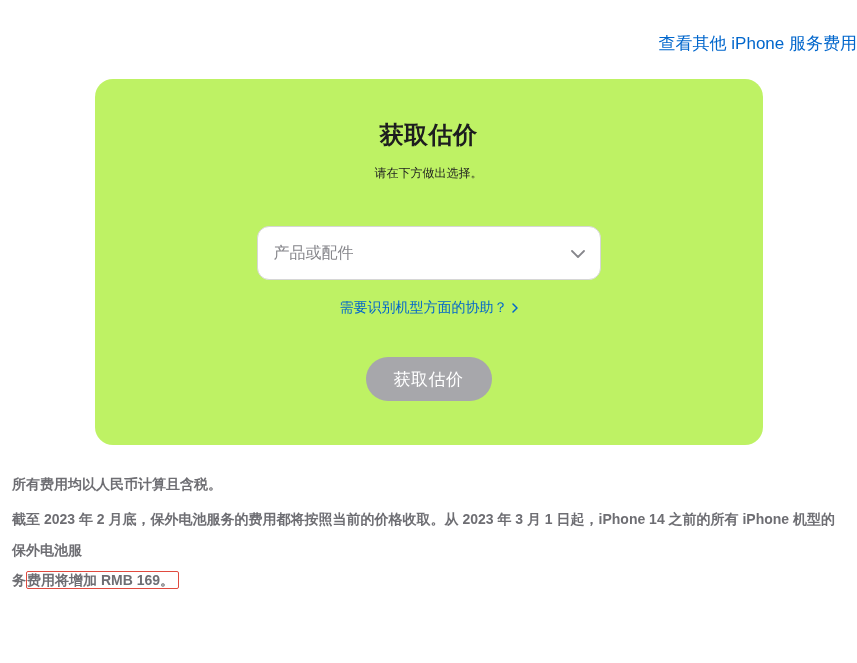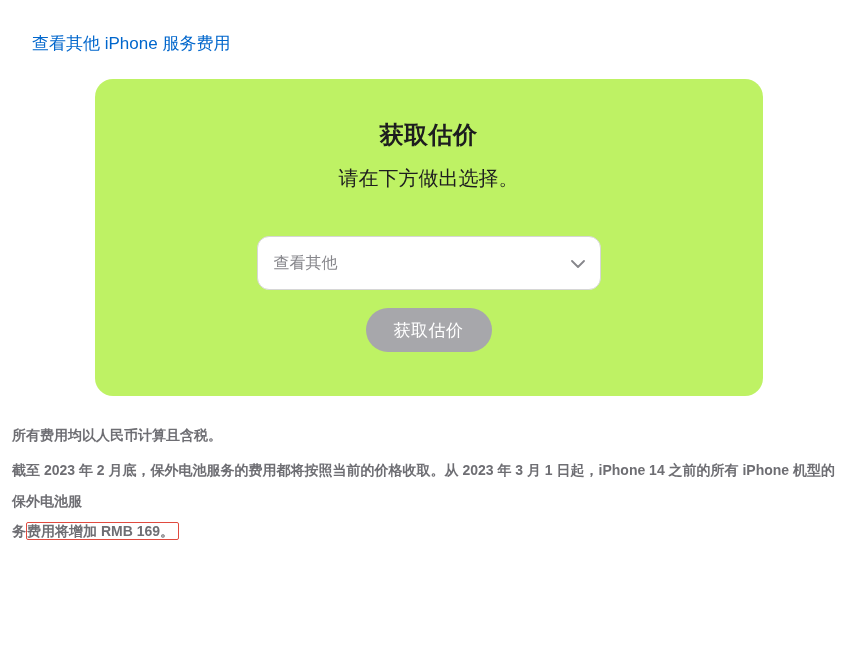--- a/index.html
+++ b/index.html
@@ -8,23 +8,22 @@
       box-sizing: border-box;
     }
     body {
       font-family: -apple-system, BlinkMacSystemFont, "SF Pro Text", "Helvetica Neue", Arial, sans-serif;
       background: #ffffff;
       width: 857px;
       height: 663px;
       overflow: hidden;
     }
     .top-link {
-      text-align: left;
+      text-align: right;
       padding: 32px 0 24px 0;
-      margin-left: 32px;
     }
     .top-link a {
       color: #0066cc;
       text-decoration: none;
       font-size: 17px;
     }
     .card {
       background: #bef264;
       border-radius: 18px;
       width: 668px;
@@ -33,21 +32,21 @@
       text-align: center;
     }
     .card-title {
       font-size: 24px;
       font-weight: 600;
       color: #1d1d1f;
       margin-bottom: 14px;
       letter-spacing: 0.5px;
     }
     .card-subtitle {
-      font-size: 20px;
+      font-size: 12px;
       color: #1d1d1f;
       margin-bottom: 44px;
     }
     .select-wrapper {
       position: relative;
       width: 344px;
       margin: 0 auto 18px auto;
     }
     .select-box {
       width: 100%;
@@ -119,30 +118,38 @@
 <div class="top-link">
   <a href="#">查看其他 iPhone 服务费用</a>
 </div>
 
 <div class="card">
   <h2 class="card-title">获取估价</h2>
   <p class="card-subtitle">请在下方做出选择。</p>
 
   <div class="select-wrapper">
     <div class="select-box">
-      <span>查看其他</span>
+      <span>产品或配件</span>
     </div>
     <span class="chevron">
       <svg width="14" height="8" viewBox="0 0 14 8" fill="none">
           <path d="M1 1l6 6 6-6" stroke="#86868b" stroke-width="1.8" stroke-linecap="round" stroke-linejoin="round"></path>
         </svg>
     </span>
   </div>
 
 
+  <div class="help-link">
+    <a href="#">
+      <span>需要识别机型方面的协助？</span>
+      <svg width="6" height="10" viewBox="0 0 6 10" fill="none">
+          <path d="M1 1l4 4-4 4" stroke="#0066cc" stroke-width="1.5" stroke-linecap="round" stroke-linejoin="round"></path>
+        </svg>
+    </a>
+  </div>
 
   <button class="submit-btn">获取估价</button>
 </div>
 
 <div class="footer-notes">
   <p>所有费用均以人民币计算且含税。</p>
   <p>
     <span>截至 2023 年 2 月底，保外电池服务的费用都将按照当前的价格收取。从 2023 年 3 月 1 日起，iPhone 14 之前的所有 iPhone 机型的保外电池服</span><br>
     <span>务</span><span class="highlight-box">费用将增加 RMB 169。</span>
   </p>

